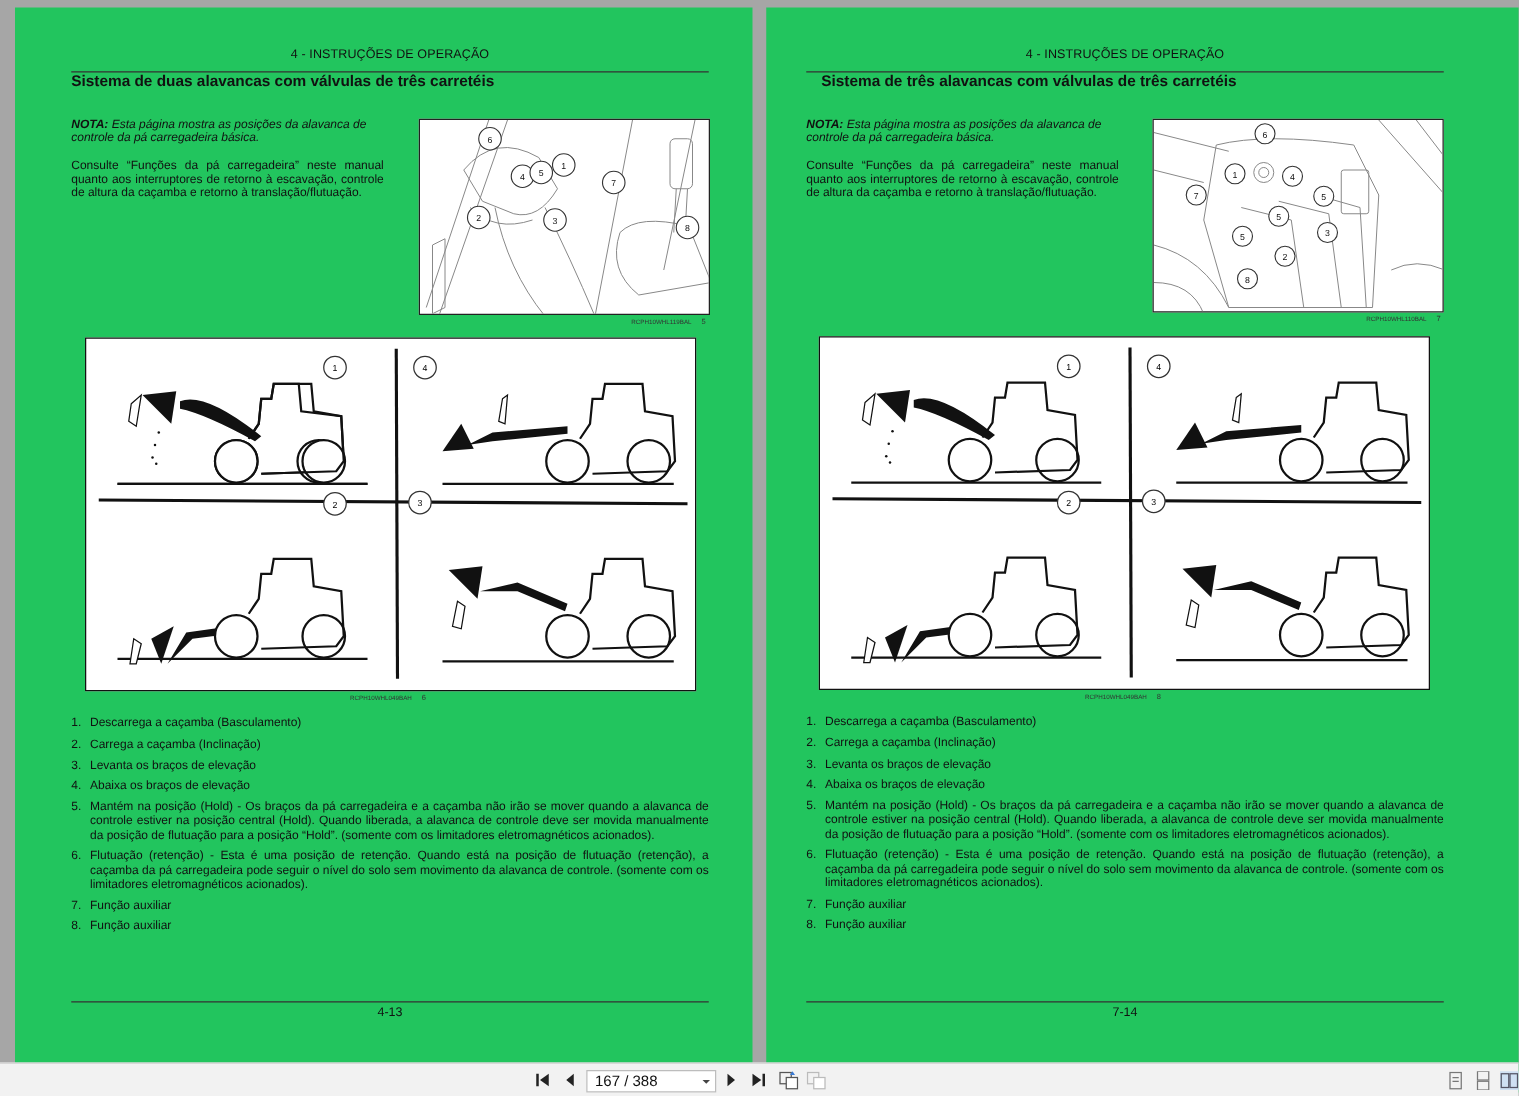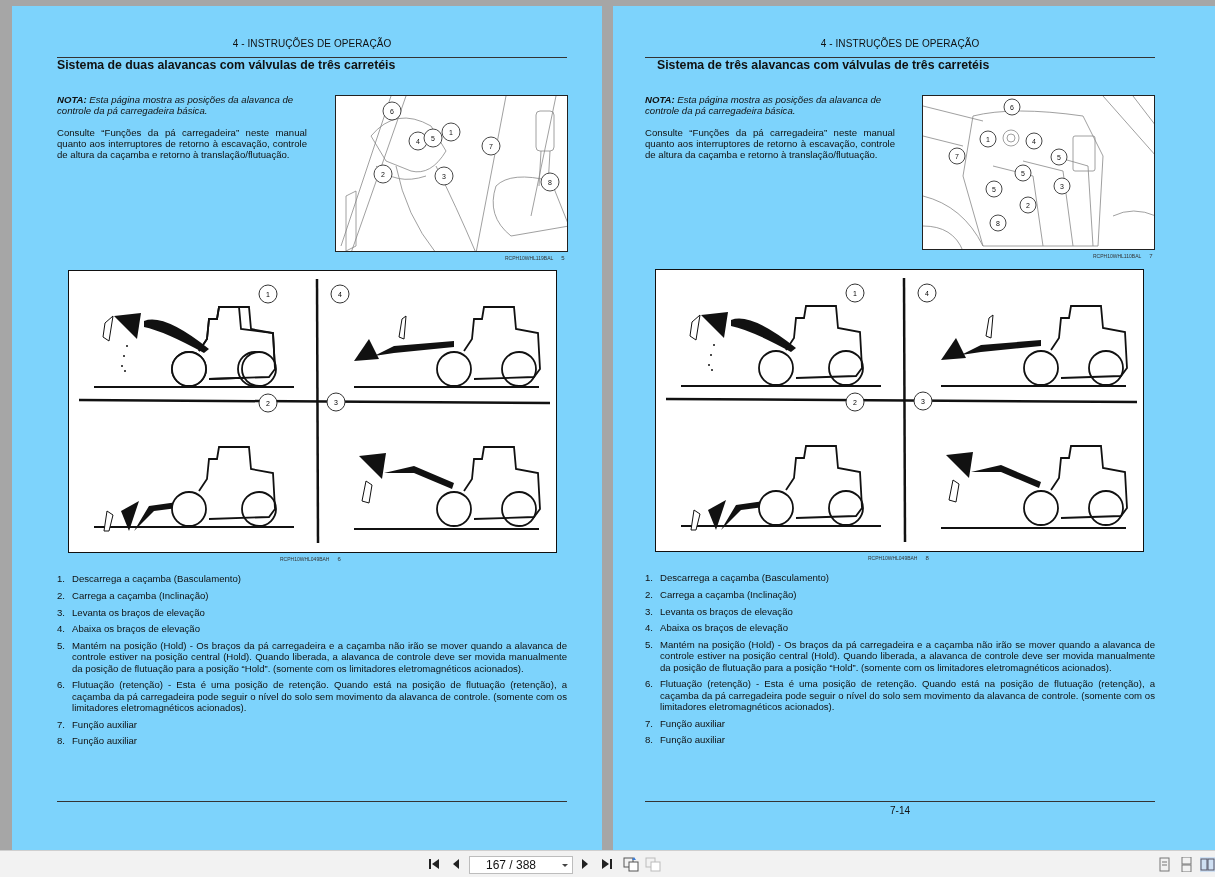--- a/index.html
+++ b/index.html
@@ -1,18 +1,18 @@
 <!DOCTYPE html>
 <html><head>
 <meta charset="utf-8">
 <style>
   * { box-sizing: border-box; margin: 0; padding: 0; }
   html, body { width: 1215px; height: 877px; overflow: hidden; background: #a6a6a6; font-family: "Liberation Sans", sans-serif; color: #111; }
   .viewer { position: relative; width: 1215px; height: 877px; background: #a6a6a6; }
-  .page { position: absolute; top: 6px; width: 590px; height: 868px; background: #7dd3fc; }
+  .page { position: absolute; top: 6px; width: 590px; height: 868px; background: #22c55e; }
   #page-left { left: 12px; }
   #page-right { left: 613px; width: 602px; }
   .page-header { position: absolute; top: 32px; left: 45px; width: 510px; text-align: center; font-size: 10px; letter-spacing: 0.1px; }
   .header-rule { position: absolute; top: 51px; left: 45px; width: 510px; height: 1px; background: #333; }
   .section-title { position: absolute; top: 52px; left: 45px; font-size: 12.3px; font-weight: bold; white-space: nowrap; }
   .note { position: absolute; top: 88px; left: 45px; width: 250px; font-size: 9.6px; line-height: 11px; font-style: italic; }
   .note b { }
   .consult { position: absolute; top: 121px; left: 45px; width: 250px; font-size: 9.6px; line-height: 11px; text-align: justify; }
   .photo { position: absolute; border: 1px solid #222; background: #fff; overflow: hidden; }
   .photo-caption { position: absolute; font-size: 5px; color: #333; white-space: nowrap; }
@@ -22,21 +22,21 @@
   .diagram-caption { position: absolute; font-size: 5px; color: #333; white-space: nowrap; }
   .diagram-caption .fig { margin-left: 8px; font-size: 6px; }
   .list { position: absolute; left: 45px; width: 510px; font-size: 9.6px; line-height: 11.2px; list-style: none; }
   .list li { display: flex; margin-bottom: 5.6px; }
   .list .num { width: 15px; flex: none; }
   .list .txt { flex: 1; text-align: justify; }
   .footer-rule { position: absolute; top: 795px; left: 45px; width: 510px; height: 1px; background: #333; }
   .page-number { position: absolute; top: 799px; left: 45px; width: 510px; text-align: center; font-size: 10px; }
   .toolbar { position: absolute; left: 0; top: 850px; width: 1215px; height: 27px; background: #f2f2f2; border-top: 1px solid #cfcfcf; }
   .tb-btn { position: absolute; top: 5px; width: 16px; height: 16px; display: flex; align-items: center; justify-content: center; cursor: pointer; }
-  .page-select { position: absolute; left: 469px; top: 5px; width: 104px; height: 18px; border: 1px solid #bdbdbd; background: #fff; font-size: 12px; padding-left: 16px; line-height: 16px; }
+  .page-select { position: absolute; left: 469px; top: 5px; width: 104px; height: 18px; border: 1px solid #bdbdbd; background: #fff; font-size: 12px; padding-left: 6px; line-height: 16px; }
   .page-select .caret { position: absolute; right: 4px; top: 7px; width: 0; height: 0; border-left: 3px solid transparent; border-right: 3px solid transparent; border-top: 3px solid #444; }
   .view-btn { position: absolute; top: 6px; width: 15px; height: 15px; }
   .view-btn.active { background: #cfe0f3; }
 </style>
 </head>
 <body>
 
 <div class="viewer">
 
   <div class="page" id="page-left">
@@ -187,20 +187,21 @@
           <span class="num">7.</span>
           <span class="txt">Função auxiliar</span>
         </li>
       <li>
           <span class="num">8.</span>
           <span class="txt">Função auxiliar</span>
         </li>
     </ul>
 
     <div class="footer-rule"></div>
+    <div class="page-number">4-13</div>
   </div>
 
   <div class="page" id="page-right">
     <div class="page-header" style="left:32px;">4 - INSTRUÇÕES DE OPERAÇÃO</div>
     <div class="header-rule" style="left:32px;"></div>
     <div class="section-title" style="left:32px;margin-left:12px;">Sistema de três alavancas com válvulas de três carretéis</div>
     <div class="note" style="left:32px;"><b>NOTA:</b><span> Esta página mostra as posições da alavanca de controle da pá carregadeira básica.</span></div>
     <div class="consult" style="left:32px;">Consulte “Funções da pá carregadeira” neste manual quanto aos interruptores de retorno à escavação, controle de altura da caçamba e retorno à translação/flutuação.</div>
 
     <div class="photo" style="left:309px; top:89px; width:233px; height:155px;">

